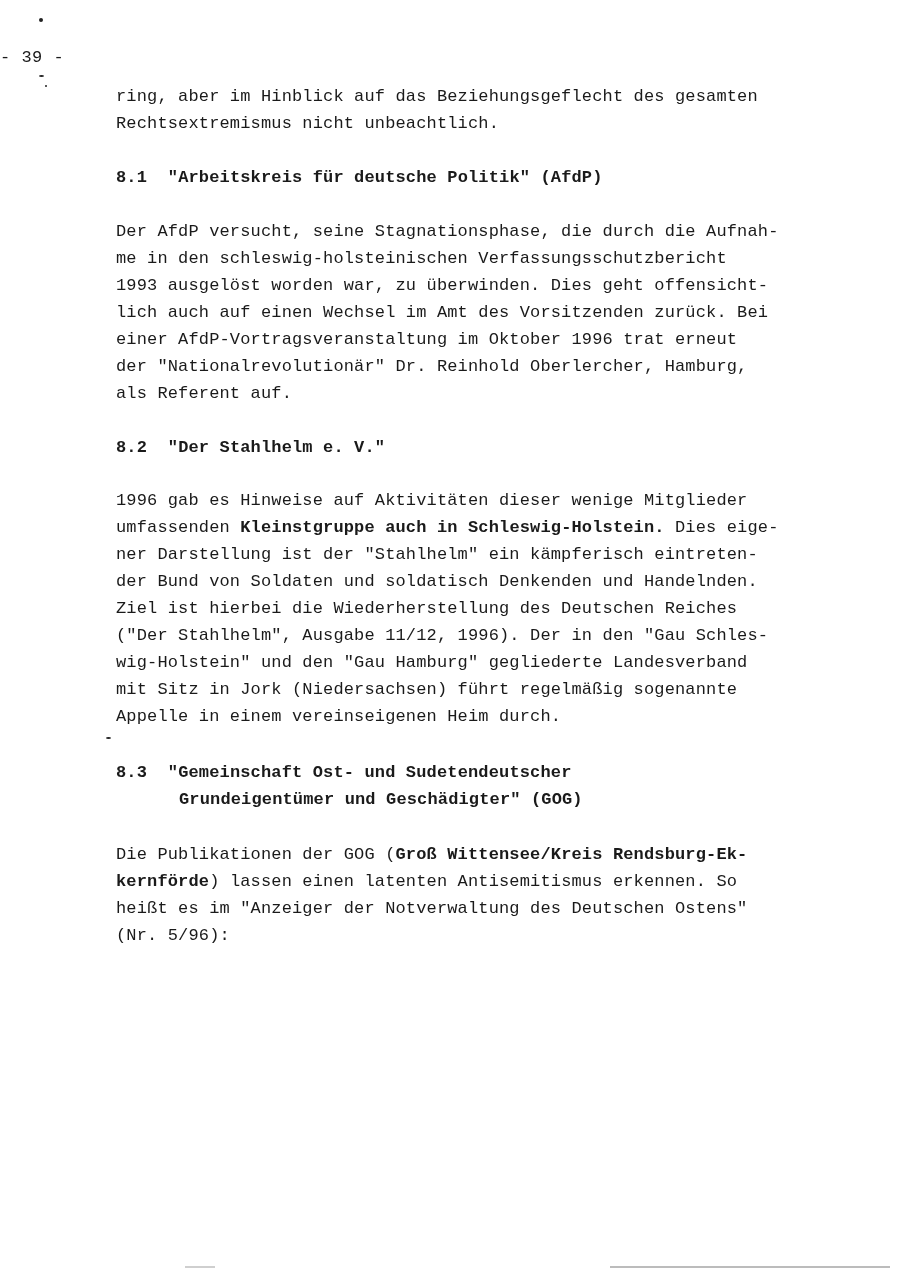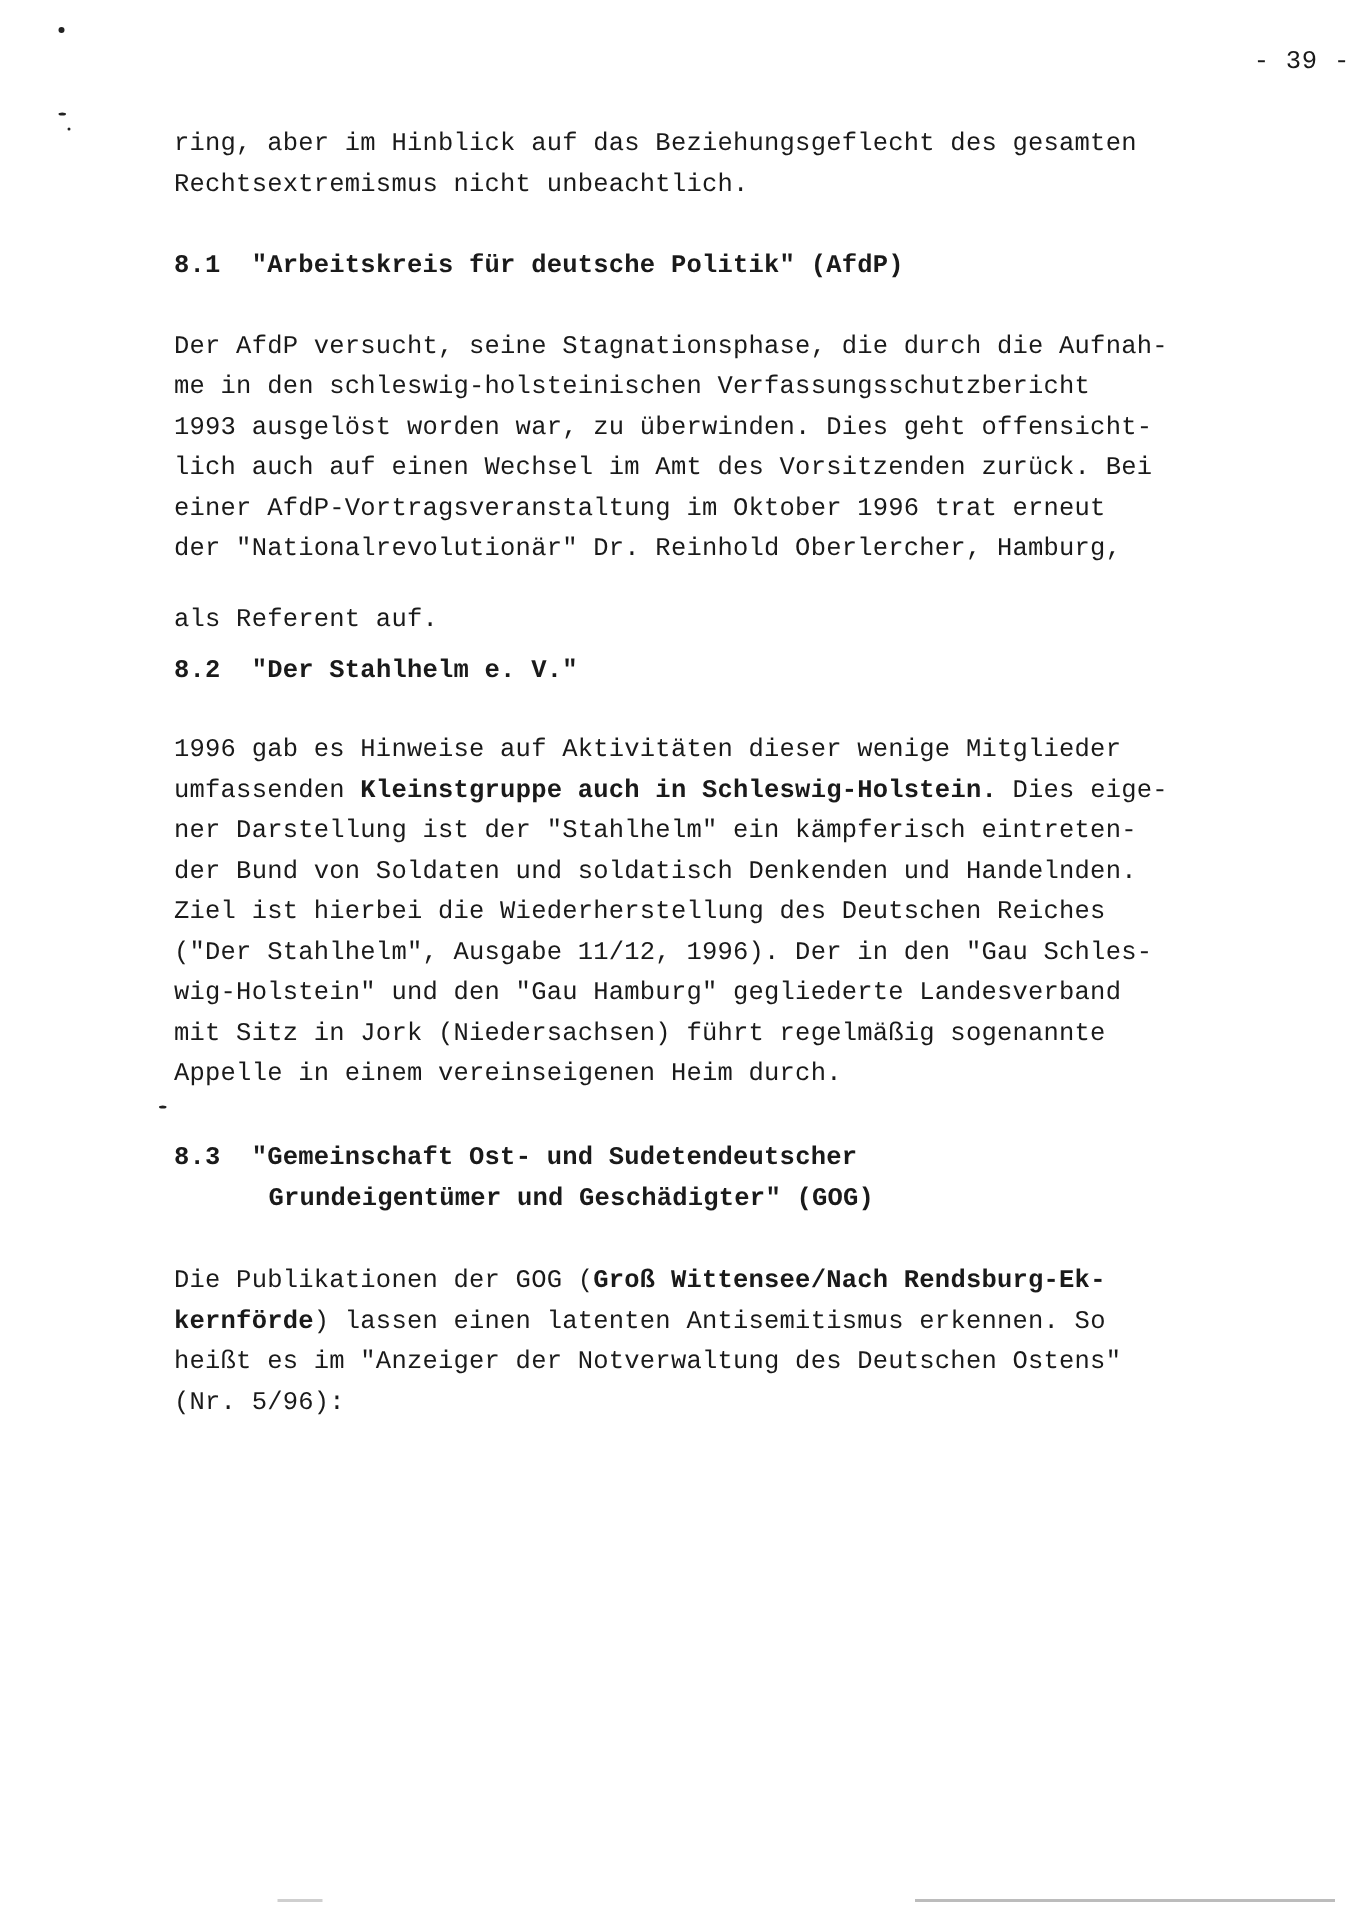--- a/index.html
+++ b/index.html
@@ -15,24 +15,24 @@
       font-family: "Liberation Mono", "DejaVu Sans Mono", monospace;
       color: #1a1a1a;
     }
     .page {
       position: absolute;
       left: 0; top: 0;
       width: 900px; height: 1273px;
     }
     .page-number {
       position: absolute;
-      top: 32px;
+      top: 48px;
       left: 0;
       width: 900px;
-      text-align: right;
+      text-align: left;
       font-size: 17px;
       letter-spacing: 0.5px;
     }
     .line {
       position: absolute;
       left: 116px;
       font-size: 17px;
       line-height: 20px;
       white-space: pre;
       letter-spacing: 0.15px;
@@ -64,38 +64,38 @@
   <div class="line" style="top:114px">Rechtsextremismus nicht unbeachtlich.</div>
 
   <div class="line heading" style="top:168px"><span>8.1</span>  <span>"Arbeitskreis für deutsche Politik" (AfdP)</span></div>
 
   <div class="line" style="top:222px">Der AfdP versucht, seine Stagnationsphase, die durch die Aufnah-</div>
   <div class="line" style="top:249px">me in den schleswig-holsteinischen Verfassungsschutzbericht</div>
   <div class="line" style="top:276px">1993 ausgelöst worden war, zu überwinden. Dies geht offensicht-</div>
   <div class="line" style="top:303px">lich auch auf einen Wechsel im Amt des Vorsitzenden zurück. Bei</div>
   <div class="line" style="top:330px">einer AfdP-Vortragsveranstaltung im Oktober 1996 trat erneut</div>
   <div class="line" style="top:357px">der "Nationalrevolutionär" Dr. Reinhold Oberlercher, Hamburg,</div>
-  <div class="line" style="top:404px">als Referent auf.</div>
+  <div class="line" style="top:384px">als Referent auf.</div>
 
   <div class="line heading" style="top:438px"><span>8.2</span>  <span>"Der Stahlhelm e. V."</span></div>
 
   <div class="line" style="top:491px">1996 gab es Hinweise auf Aktivitäten dieser wenige Mitglieder</div>
   <div class="line" style="top:518px"><span>umfassenden </span><span class="b">Kleinstgruppe auch in Schleswig-Holstein.</span><span> Dies eige-</span></div>
   <div class="line" style="top:545px">ner Darstellung ist der "Stahlhelm" ein kämpferisch eintreten-</div>
   <div class="line" style="top:599px">Ziel ist hierbei die Wiederherstellung des Deutschen Reiches</div>
   <div class="line" style="top:572px">der Bund von Soldaten und soldatisch Denkenden und Handelnden.</div>
   <div class="line" style="top:626px">("Der Stahlhelm", Ausgabe 11/12, 1996). Der in den "Gau Schles-</div>
   <div class="line" style="top:653px">wig-Holstein" und den "Gau Hamburg" gegliederte Landesverband</div>
   <div class="line" style="top:680px">mit Sitz in Jork (Niedersachsen) führt regelmäßig sogenannte</div>
   <div class="line" style="top:707px">Appelle in einem vereinseigenen Heim durch.</div>
 
   <div class="line heading" style="top:763px"><span>8.3</span>  <span>"Gemeinschaft Ost- und Sudetendeutscher</span></div>
   <div class="line heading" style="top:790px; left:179px">Grundeigentümer und Geschädigter" (GOG)</div>
 
-  <div class="line" style="top:845px"><span>Die Publikationen der GOG (</span><span class="b">Groß Wittensee/Nach Rendsburg-Ek-</span></div>
+  <div class="line" style="top:845px"><span>Die Publikationen der GOG (</span><span class="b">Groß Wittensee/Kreis Rendsburg-Ek-</span></div>
   <div class="line" style="top:872px"><span class="b">kernförde</span><span>) lassen einen latenten Antisemitismus erkennen. So</span></div>
   <div class="line" style="top:899px">heißt es im "Anzeiger der Notverwaltung des Deutschen Ostens"</div>
   <div class="line" style="top:926px">(Nr. 5/96):</div>
 
   <div class="speck" style="left:39px; top:18px; width:4px; height:4px"></div>
   <div class="speck" style="left:39px; top:75px; width:5px; height:2px"></div>
   <div class="speck" style="left:45px; top:85px; width:2px; height:2px"></div>
   <div class="speck" style="left:106px; top:737px; width:5px; height:2px"></div>
 
   <div class="footer-noise" style="left:185px; width:30px"></div>

